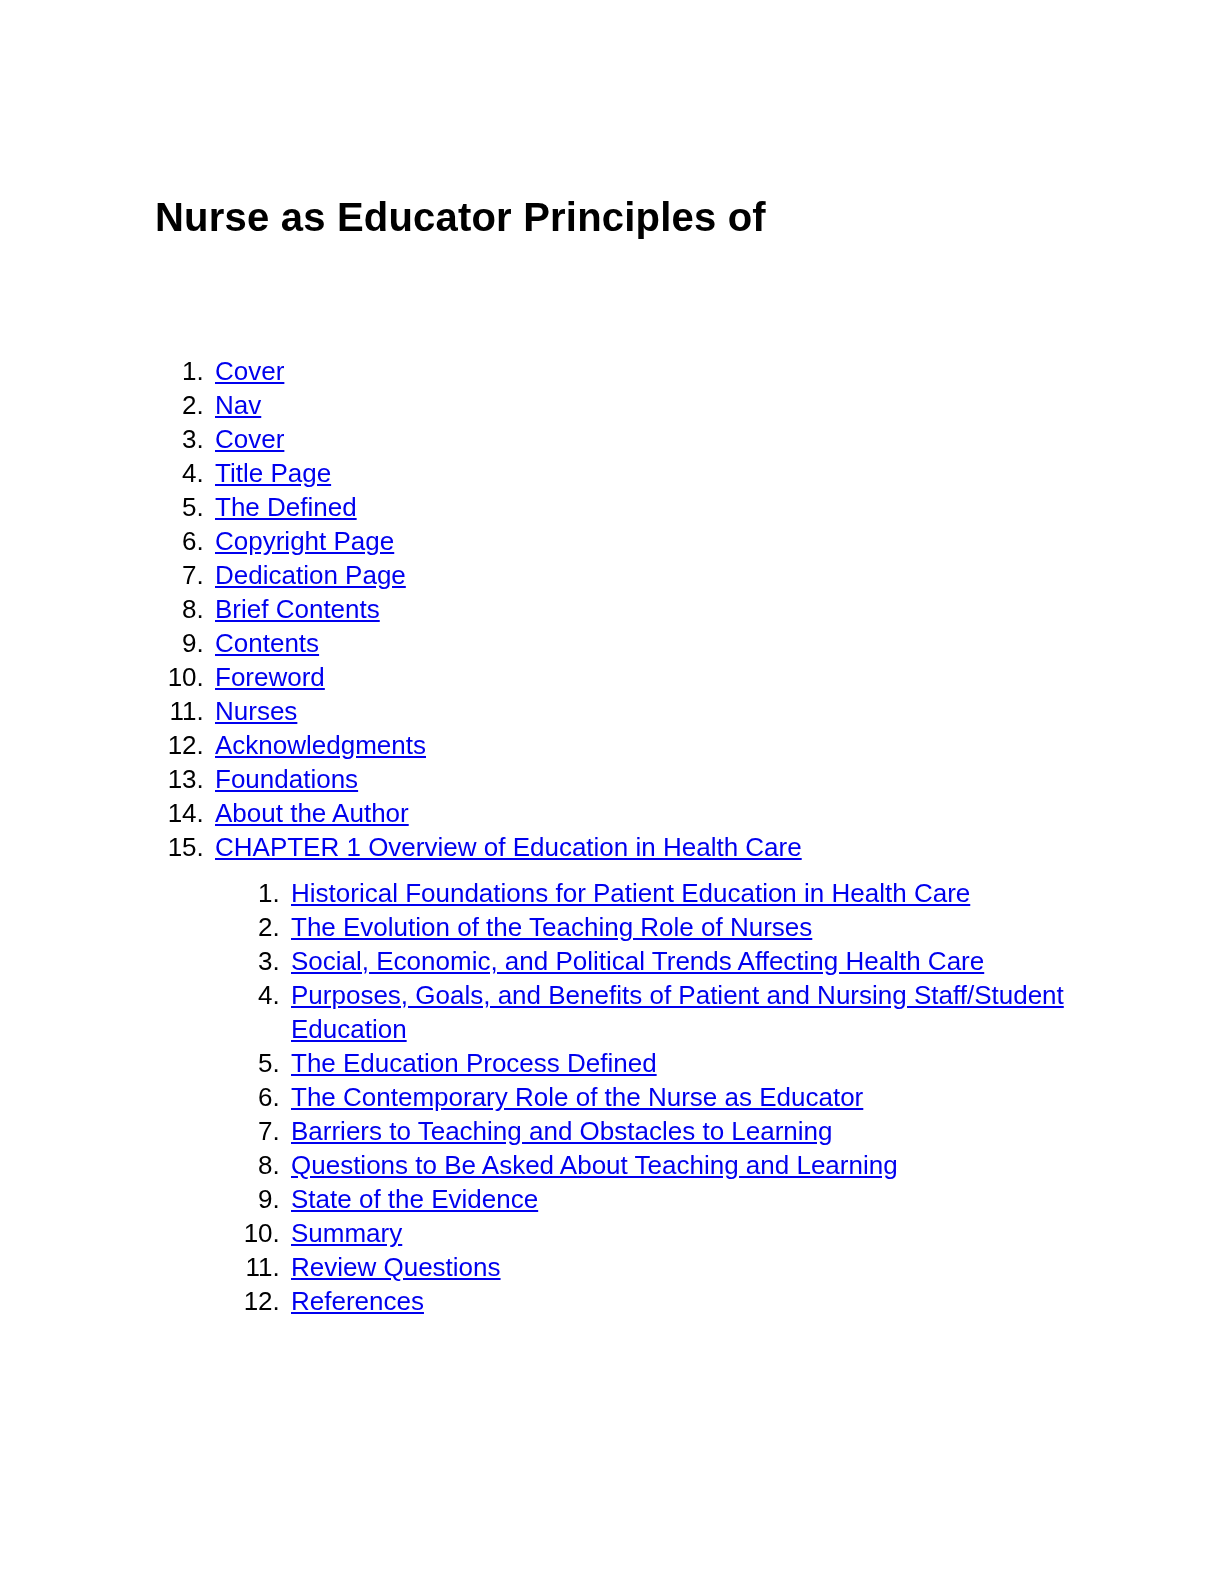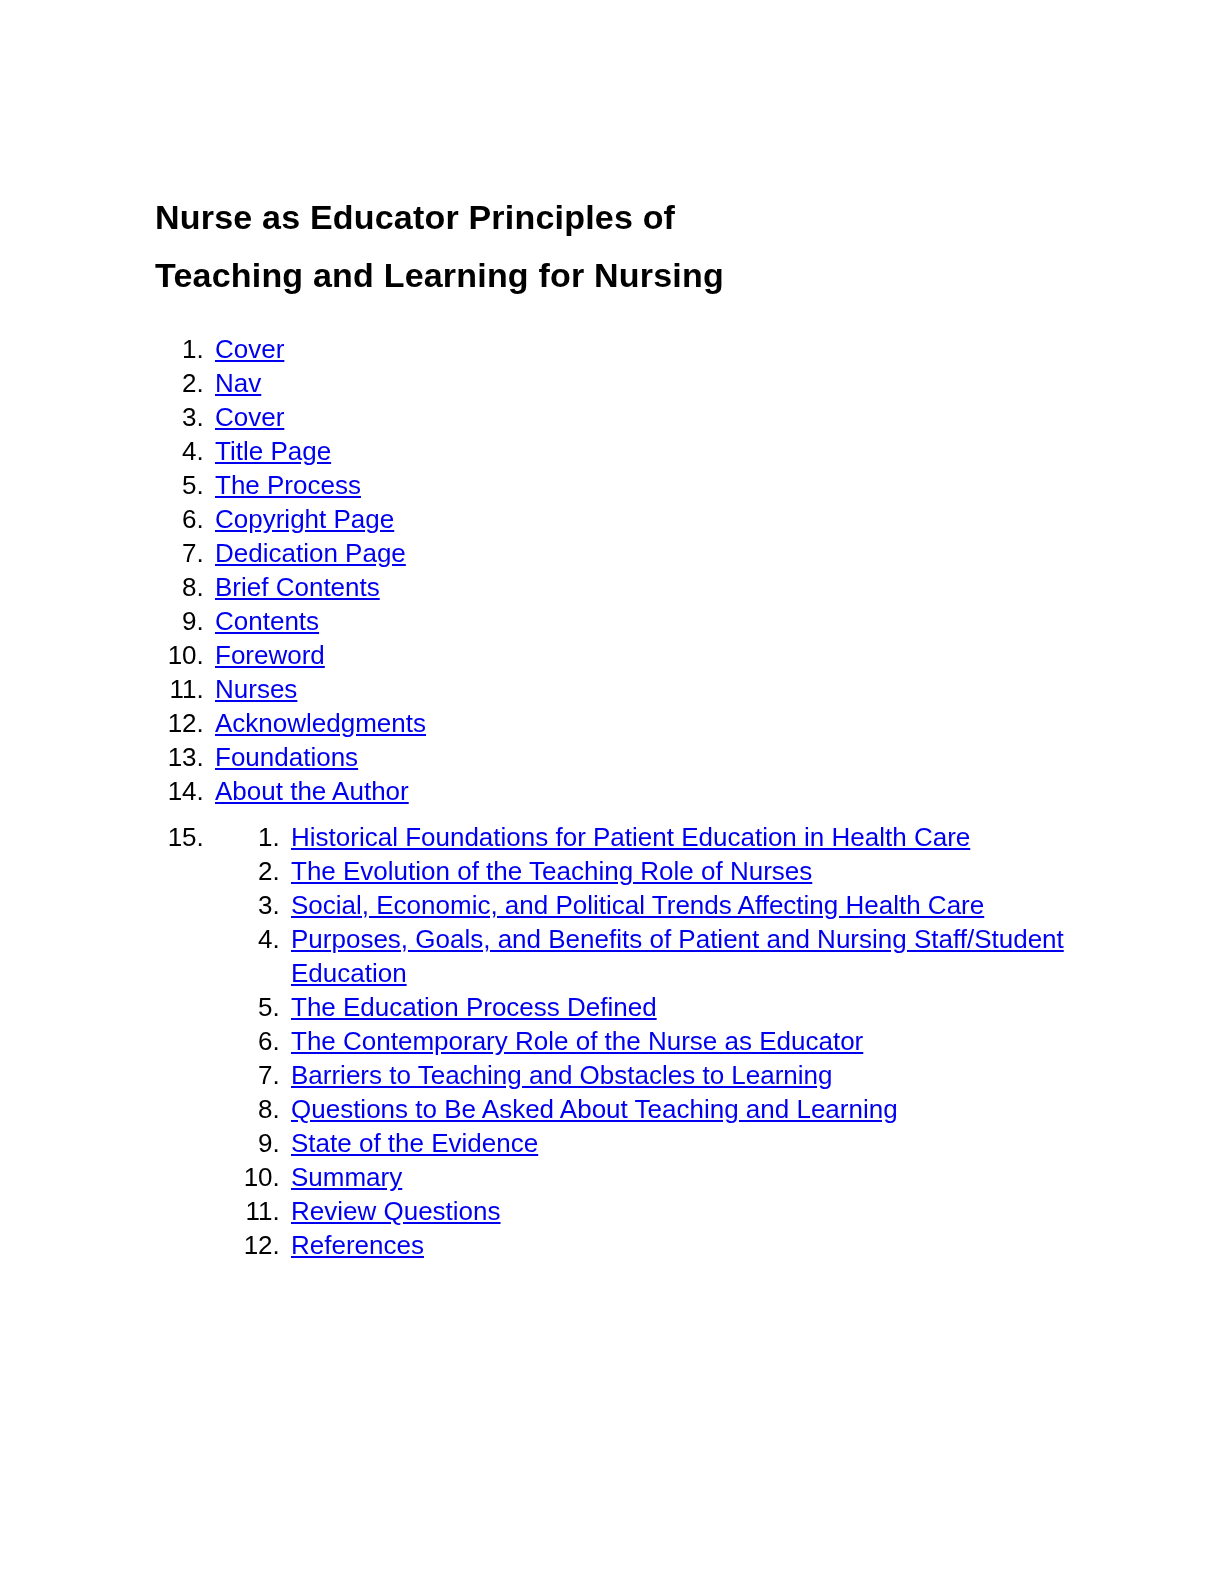--- a/index.html
+++ b/index.html
@@ -13,22 +13,22 @@
     box-sizing: border-box;
     font-family: "Liberation Sans", sans-serif;
     color: #000000;
     overflow: hidden;
   }
   .page {
     box-sizing: border-box;
     padding: 188px 120px 0 155px;
   }
   h1.doc-title {
-    margin: 0 0 28px 0;
-    font-size: 34px;
+    margin: 0 0 50px 0;
+    font-size: 40px;
     font-weight: bold;
     line-height: 58px;
     letter-spacing: 0.2px;
   }
   ol.toc {
     margin: 0;
     padding-left: 56px;
     font-size: 26px;
     line-height: 34px;
     max-width: 915px;
@@ -50,38 +50,38 @@
     cursor: pointer;
     text-align: right;
   }
 </style>
 </head>
 <body>
 
 <div class="page">
   <h1 class="doc-title">
     <span class="title-line">Nurse as Educator Principles of</span><br>
-    <span class="title-line">Teaching and Learning for Nursing</span><br>
+    <br>
   </h1>
   <ol class="toc" id="toc-root">
       <li><a class="toc-link" href="#">Cover</a></li>
       <li><a class="toc-link" href="#">Nav</a></li>
       <li><a class="toc-link" href="#">Cover</a></li>
       <li><a class="toc-link" href="#">Title Page</a></li>
-      <li><a class="toc-link" href="#">The Process</a></li>
+      <li><a class="toc-link" href="#">The Defined</a></li>
       <li><a class="toc-link" href="#">Copyright Page</a></li>
       <li><a class="toc-link" href="#">Dedication Page</a></li>
       <li><a class="toc-link" href="#">Brief Contents</a></li>
       <li><a class="toc-link" href="#">Contents</a></li>
       <li><a class="toc-link" href="#">Foreword</a></li>
       <li><a class="toc-link" href="#">Nurses</a></li>
       <li><a class="toc-link" href="#">Acknowledgments</a></li>
       <li><a class="toc-link" href="#">Foundations</a></li>
       <li><a class="toc-link" href="#">About the Author</a></li>
-      <li><ol class="toc-sublist">
+      <li><a class="toc-link" href="#">CHAPTER 1 Overview of Education in Health Care</a><ol class="toc-sublist">
           <li><a class="toc-link" href="#">Historical Foundations for Patient Education in Health Care</a></li>
           <li><a class="toc-link" href="#">The Evolution of the Teaching Role of Nurses</a></li>
           <li><a class="toc-link" href="#">Social, Economic, and Political Trends Affecting Health Care</a></li>
           <li><a class="toc-link" href="#">Purposes, Goals, and Benefits of Patient and Nursing Staff/Student Education</a></li>
           <li><a class="toc-link" href="#">The Education Process Defined</a></li>
           <li><a class="toc-link" href="#">The Contemporary Role of the Nurse as Educator</a></li>
           <li><a class="toc-link" href="#">Barriers to Teaching and Obstacles to Learning</a></li>
           <li><a class="toc-link" href="#">Questions to Be Asked About Teaching and Learning</a></li>
           <li><a class="toc-link" href="#">State of the Evidence</a></li>
           <li><a class="toc-link" href="#">Summary</a></li>

